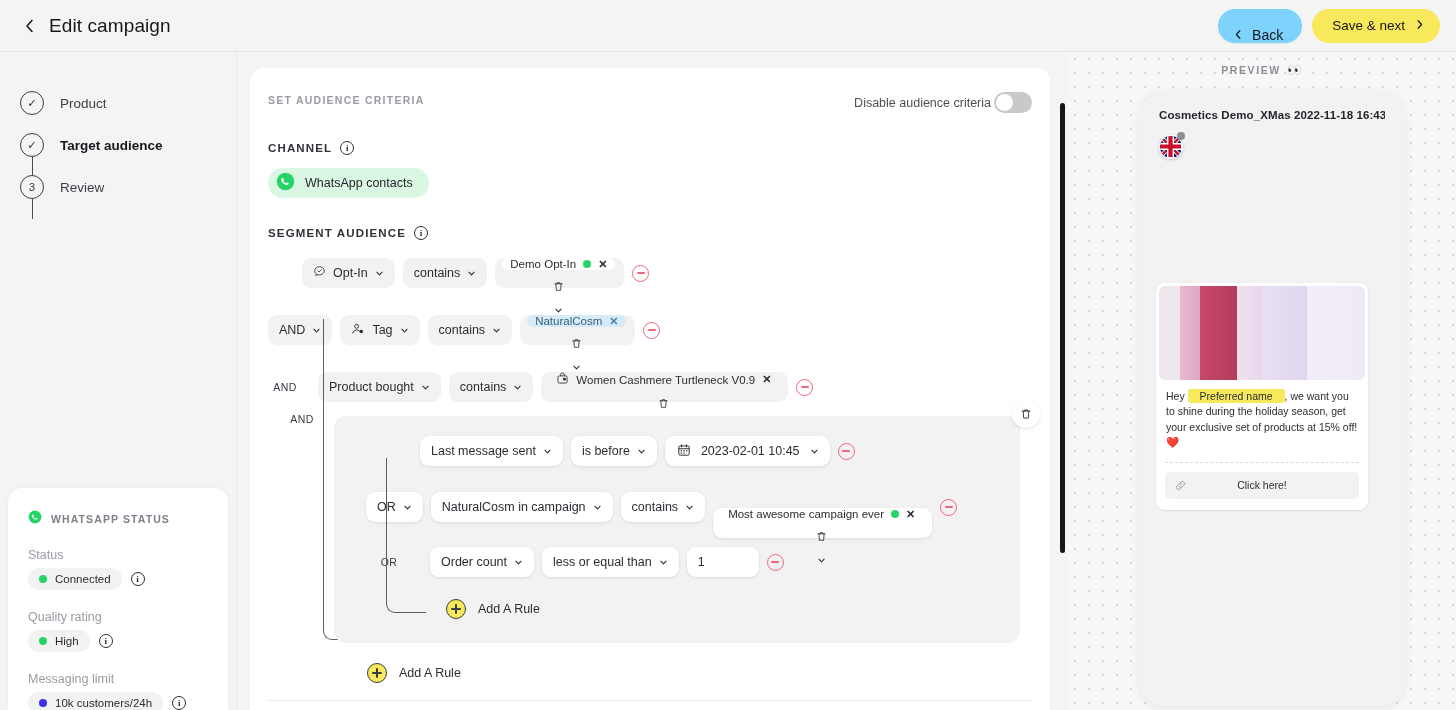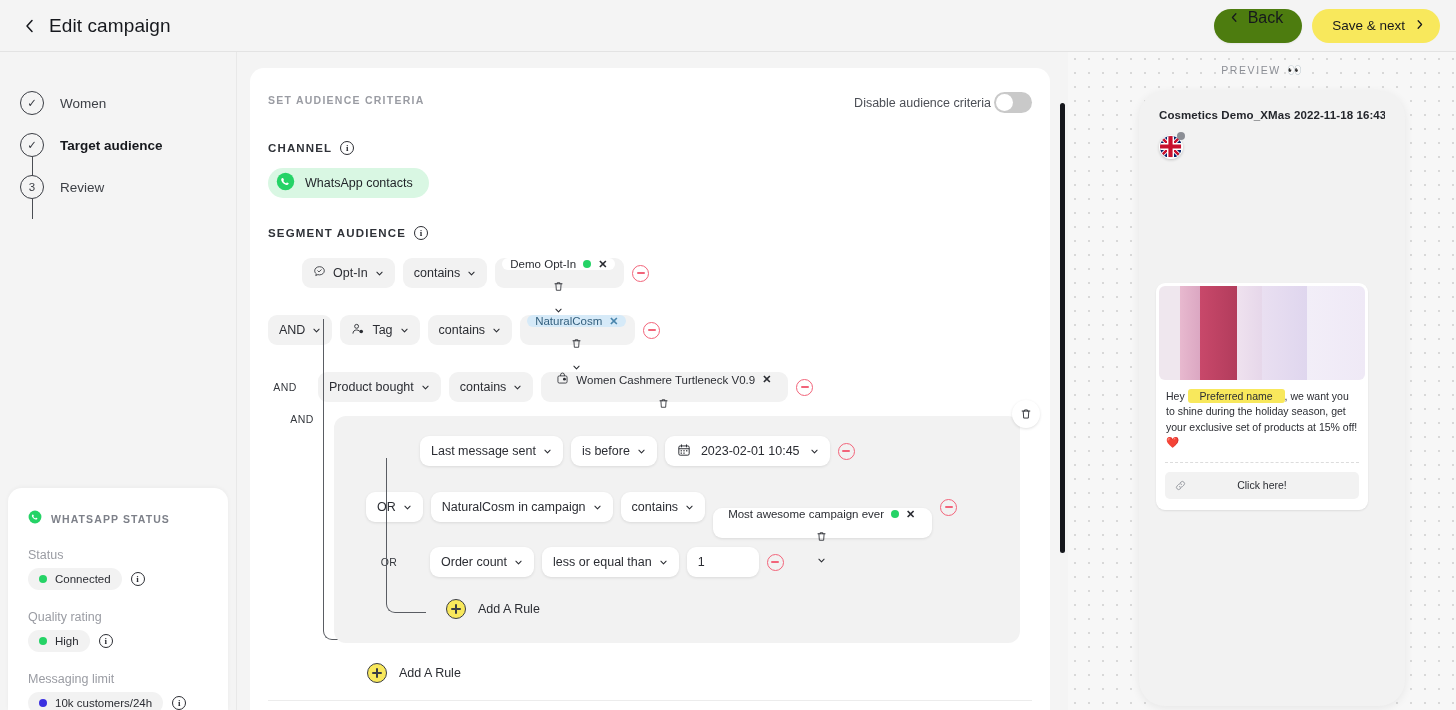--- a/index.html
+++ b/index.html
@@ -21,24 +21,24 @@
     margin-left: 22px; width: 16px; height: 16px; color: #1a1a1a;
     display: flex; align-items: center; justify-content: center; cursor: pointer;
   }
   .page-title {
     margin-left: 11px; font-size: 19px; color: #16181d; letter-spacing: .1px;
   }
   .topbar-actions {
     margin-left: auto; margin-right: 16px; display: flex; align-items: center; gap: 10px;
   }
   .btn-back {
-    display: flex; align-items: flex-start; gap: 8px;
-    background: #4d7c0f; border: none; border-radius: 30px;
+    display: flex; align-items: flex-end; gap: 8px;
+    background: #7dd3fc; border: none; border-radius: 30px;
     height: 34px; padding: 0 19px 0 15px; cursor: pointer;
-    font-size: 16px; color: #16181d; font-family: inherit;
+    font-size: 14px; color: #16181d; font-family: inherit;
     box-shadow: 0 1px 2px rgba(0,0,0,.06);
   }
   .btn-next {
     display: flex; align-items: center; gap: 9px;
     background: #f8e85c; border: none; border-radius: 30px;
     height: 34px; padding: 0 15px 0 20px; cursor: pointer;
     font-size: 13.5px; color: #16181d; font-family: inherit; font-weight: 500;
   }
 
   
@@ -200,21 +200,21 @@
   
   .preview {
     position: absolute; left: 1068px; top: 52px; width: 388px; height: 658px;
     background: #f7f7f7;
     background-image: radial-gradient(#d8d8d8 1.1px, transparent 1.1px);
     background-size: 14px 14px;
   }
   .preview-head {
     display: flex; align-items: center; justify-content: center; gap: 7px;
     margin-top: 11px; font-size: 10.5px; letter-spacing: 1.6px;
-    font-weight: normal; color: #8b8e95;
+    font-weight: bold; color: #8b8e95;
   }
   .phone {
     position: absolute; left: 71px; top: 39px; width: 266px; height: 615px;
     background: #f2f2f2; border-radius: 26px; box-shadow: 0 2px 10px rgba(0,0,0,.07);
     padding: 18px 20px 0 20px; overflow: hidden;
   }
   .ph-title {
     font-size: 11.5px; font-weight: bold; color: #24262c; letter-spacing: .1px;
     white-space: nowrap; overflow: hidden;
   }
@@ -288,21 +288,21 @@
     </div>
   </div>
 
   <div class="rail">
     <div class="steps">
       <div class="step-line line-1"></div>
       <div class="step-line line-2"></div>
 
       <div class="step">
         <div class="step-dot">✓</div>
-        <div class="step-label">Women</div>
+        <div class="step-label">Product</div>
       </div>
       <div class="step">
         <div class="step-dot">✓</div>
         <div class="step-label current">Target audience</div>
       </div>
       <div class="step">
         <div class="step-dot">3</div>
         <div class="step-label">Review</div>
       </div>
     </div>

